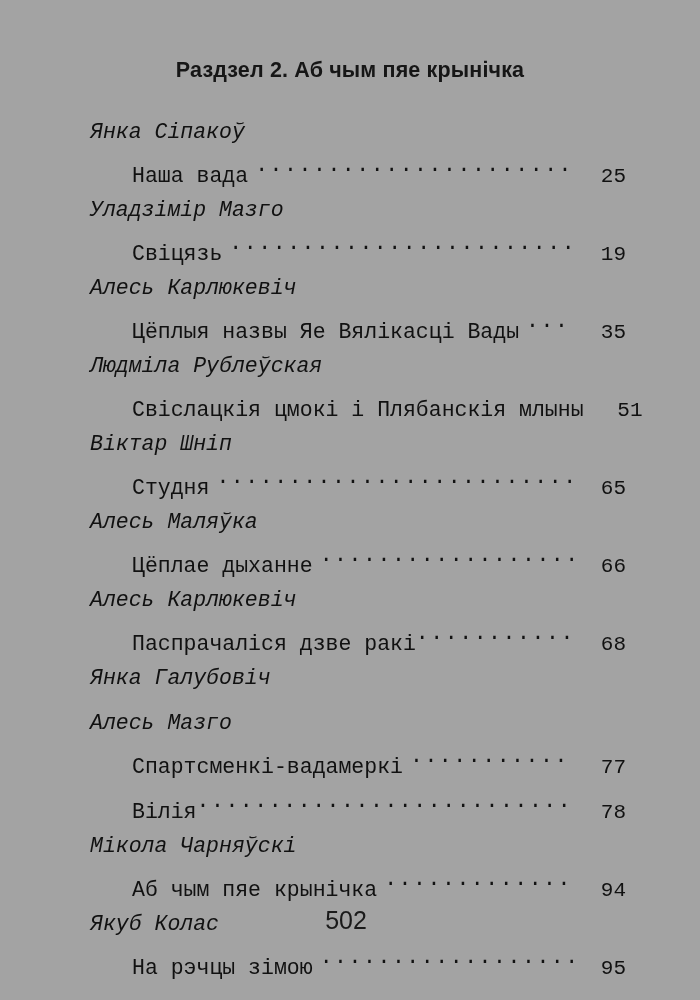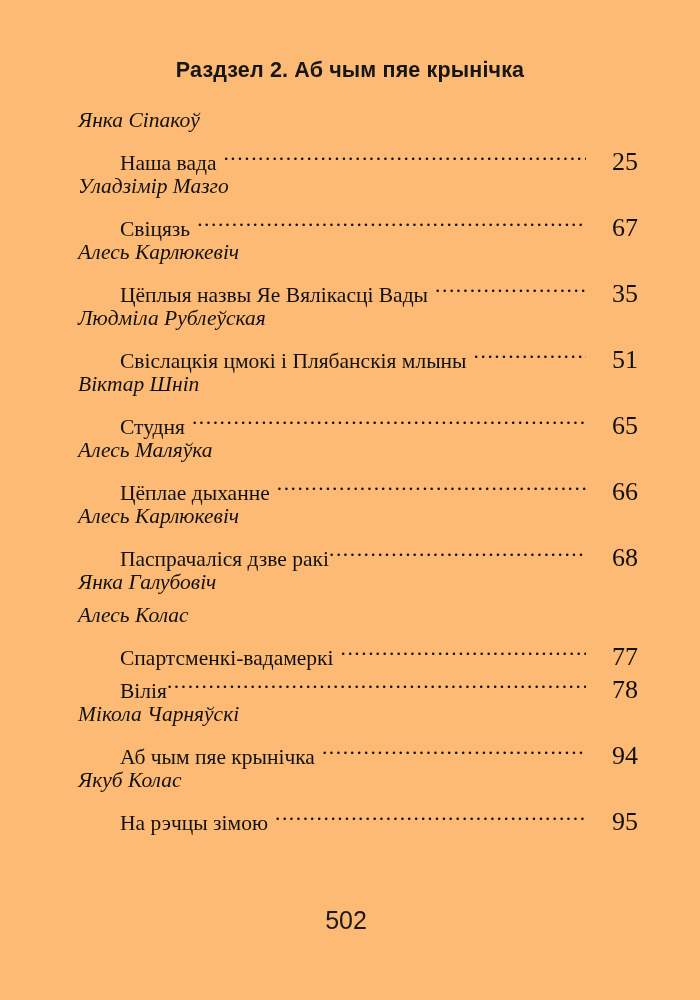--- a/index.html
+++ b/index.html
@@ -15,21 +15,21 @@
     font-family: "Liberation Serif", "DejaVu Serif", serif;
     color: #111111;
     -webkit-font-smoothing: antialiased;
   }
 
   .page {
     position: absolute;
     inset: 0;
     width: 700px;
     height: 1000px;
-    background: #fdba74;
+    background: #a3a3a3;
   }
 
   
   .section-heading {
     position: absolute;
     top: 58px;
     left: 0;
     width: 700px;
     text-align: center;
     font-family: "Liberation Sans", "DejaVu Sans", sans-serif;
@@ -42,22 +42,23 @@
 
   
   .toc {
     position: absolute;
     top: 104px;
     left: 78px;
     width: 560px;
   }
 
   .entry {
-    margin: 0;
+    margin: 12px;
     padding: 0;
+    font-family: Liberation Mono, monospace;
   }
 
   .author {
     font-style: italic;
     font-size: 21.5px;
     line-height: 33px;
     height: 33px;
     color: #111111;
     white-space: pre;
   }
@@ -94,21 +95,21 @@
     white-space: nowrap;
     font-size: 21.5px;
     line-height: 33px;
     letter-spacing: 1.55px;
     color: #111111;
   }
 
   .page-num {
     flex: 0 0 52px;
     text-align: right;
-    font-size: 26px;
+    font-size: 21px;
     white-space: pre;
     color: #111111;
   }
 
   
   .gap-before-leader {
     flex: 0 0 7px;
   }
   .gap-before-leader.none {
     flex: 0 0 0px;
@@ -143,21 +144,21 @@
           <span class="leader"></span>
           <span class="page-num">25</span>
         </div>
       </div>
       <div class="entry">
         <div class="author">Уладзімір Мазго</div>
         <div class="title-row">
           <span class="title-text">Свіцязь</span>
           <span class="gap-before-leader"></span>
           <span class="leader"></span>
-          <span class="page-num">67</span>
+          <span class="page-num">19</span>
         </div>
       </div>
       <div class="entry">
         <div class="author">Алесь Карлюкевіч</div>
         <div class="title-row">
           <span class="title-text">Цёплыя назвы Яе Вялікасці Вады</span>
           <span class="gap-before-leader"></span>
           <span class="leader"></span>
           <span class="page-num">35</span>
         </div>
@@ -195,21 +196,21 @@
           <span class="title-text">Паспрачаліся дзве ракі</span>
           <span class="gap-before-leader none"></span>
           <span class="leader"></span>
           <span class="page-num">68</span>
         </div>
       </div>
       <div class="entry">
         <div class="author">Янка Галубовіч</div>
       </div>
       <div class="entry">
-        <div class="author">Алесь Колас</div>
+        <div class="author">Алесь Мазго</div>
         <div class="title-row">
           <span class="title-text">Спартсменкі-вадамеркі</span>
           <span class="gap-before-leader"></span>
           <span class="leader"></span>
           <span class="page-num">77</span>
         </div>
       </div>
       <div class="entry">
         <div class="title-row">
           <span class="title-text">Вілія</span>

